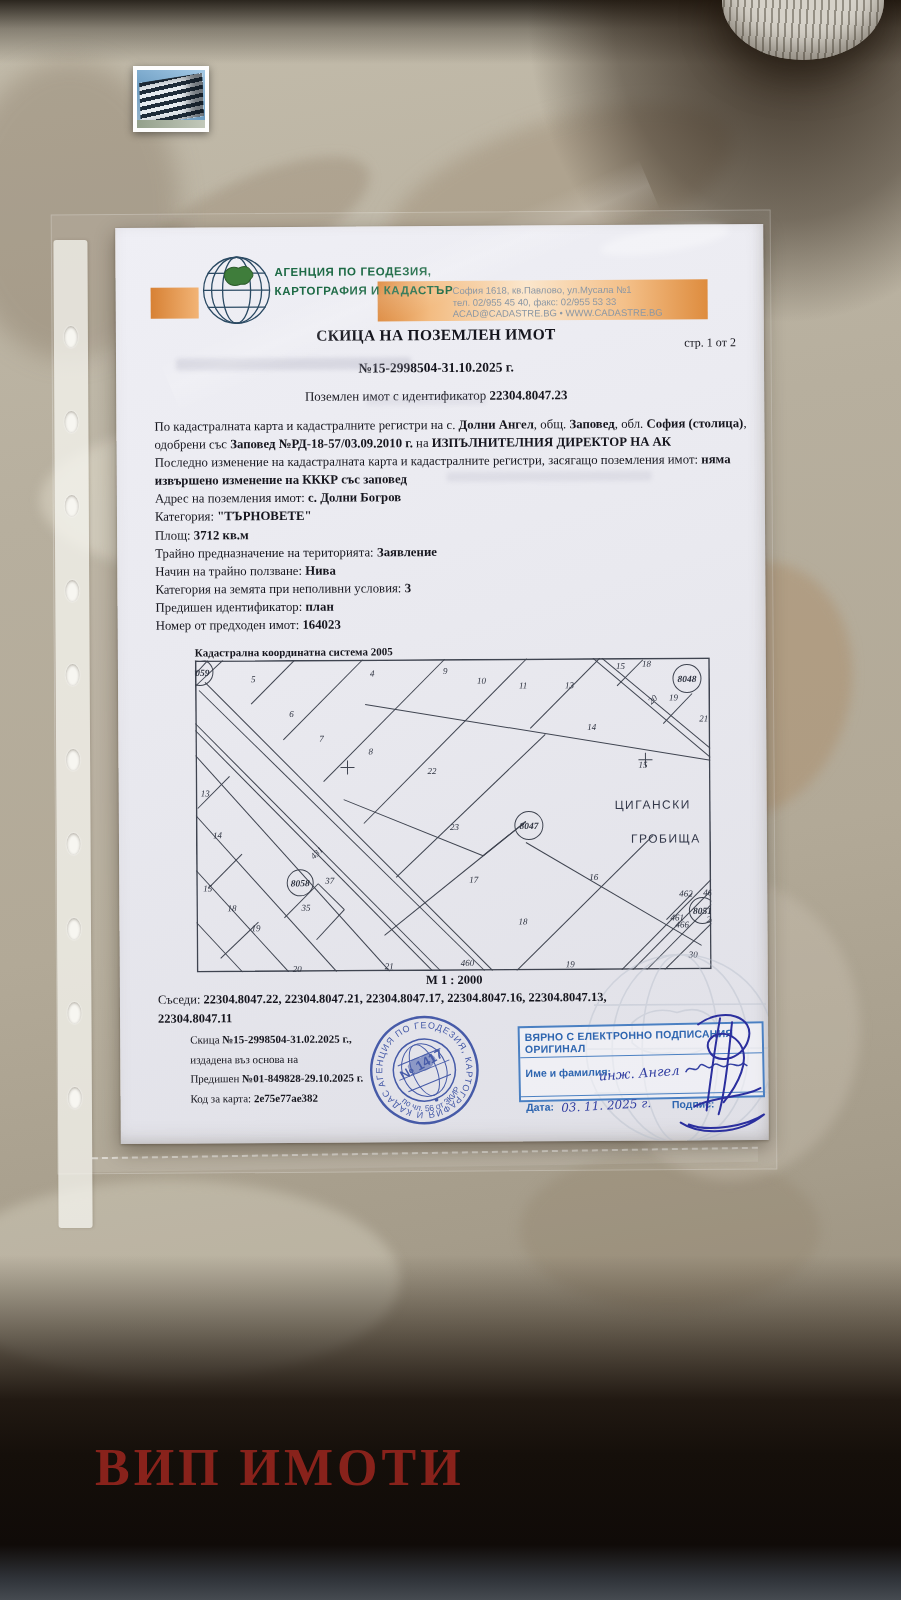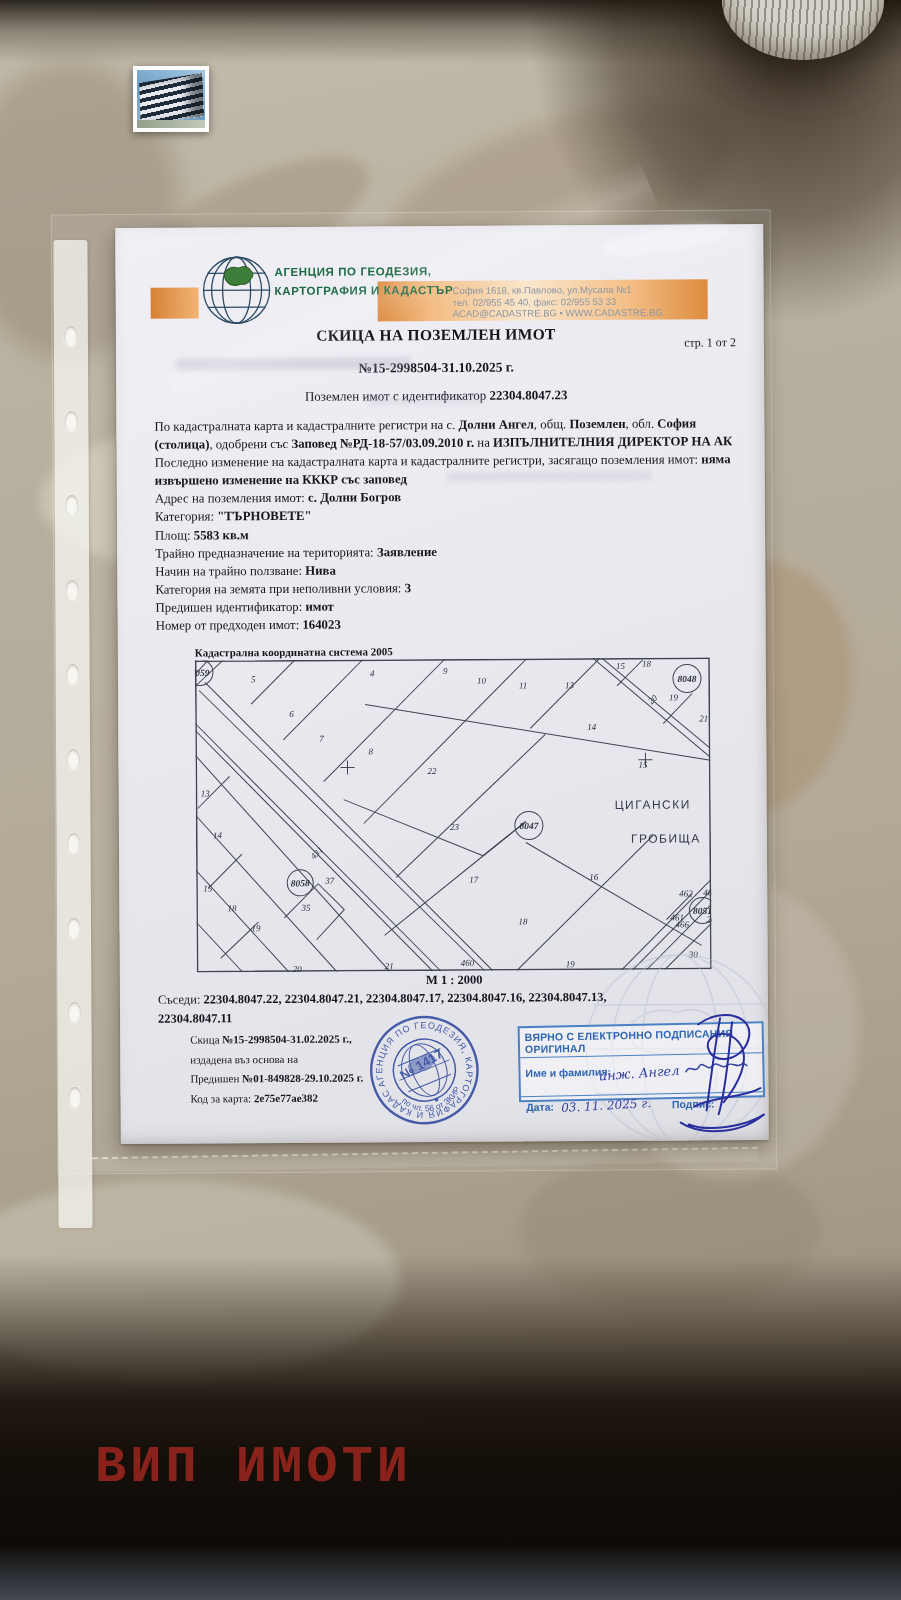--- a/index.html
+++ b/index.html
@@ -20,21 +20,21 @@
   .scratch{left:292px;top:498px;width:26px;height:4px;background:rgba(250,248,240,.8);border-radius:2px;transform:rotate(24deg);filter:blur(.5px);}
   
   .shadow-top{left:0;top:0;width:901px;height:64px;background:linear-gradient(180deg,rgba(22,17,11,.88) 0%,rgba(22,17,11,.35) 45%,rgba(22,17,11,0) 100%);}
   .shadow-tr{right:0;top:0;width:520px;height:640px;
      background:radial-gradient(ellipse 360px 430px at 78% 2%,rgba(34,23,13,.88) 0%,rgba(34,23,13,.45) 48%,rgba(34,23,13,0) 72%);}
   .grey-roll{left:722px;top:-58px;width:162px;height:118px;border-radius:50%;
      background:repeating-linear-gradient(94deg,#d6d2c9 0 5px,#948f84 5px 7px);
      box-shadow:0 16px 38px rgba(25,16,8,.6), inset 0 -12px 22px rgba(60,50,40,.45);}
   .shadow-bottom{left:0;top:1255px;width:901px;height:345px;
      background:linear-gradient(180deg,rgba(32,23,14,0) 0%,rgba(32,23,14,.5) 22%,rgba(24,16,10,.93) 42%,#150f0a 58%,#100b08 84%,#30343a 94%,#464b51 100%);}
-  .wm{left:95px;top:1438px;font-family:Liberation Mono, monospace;font-size:52px;font-weight:700;
+  .wm{left:95px;top:1438px;font-family:Liberation Serif, serif;font-size:52px;font-weight:700;
       letter-spacing:4px;color:#8f241c;opacity:.95;}
   
   .thumb{left:133px;top:66px;width:68px;height:58px;background:#fdfdfd;padding:4px;box-shadow:0 2px 8px rgba(0,0,0,.45);}
   .thumb-inner{position:relative;width:100%;height:100%;overflow:hidden;background:linear-gradient(205deg,#a3c9e6 0%,#6d9dc2 55%,#9db8cd 100%);}
   .bldg{position:absolute;left:4%;top:14%;width:92%;height:74%;
         background:repeating-linear-gradient(176deg,#1f2d3a 0 4px,#e6ebef 4px 8px);
         transform:skewY(-7deg) rotate(-2deg);box-shadow:inset -14px 0 10px rgba(15,22,30,.55);}
   .ground{position:absolute;left:0;bottom:0;width:100%;height:14%;background:linear-gradient(90deg,#93a08b,#c2c8ba);}
   
   .sleeve{left:54px;top:212px;width:718px;height:958px;transform:rotate(-.4deg);
@@ -173,29 +173,29 @@
     <div class="abs t2">№15-2998504-31.10.2025 г.</div>
     <div class="abs t3">
       <span>Поземлен имот с идентификатор </span><span class="b">22304.8047.23</span>
     </div>
 
     <div class="abs smudge" style="left:60px;top:131px;width:235px;height:12px;opacity:.30;"></div>
     <div class="abs smudge" style="left:330px;top:246px;width:205px;height:10px;opacity:.20;"></div>
     <div class="abs smudge" style="left:250px;top:170px;width:120px;height:9px;opacity:.16;"></div>
 
     <div class="abs docbody" id="doc-body">
-        <p><span>По кадастралната карта и кадастралните регистри на с. </span><span class="b">Долни Ангел</span><span>, общ. </span><span class="b">Поземлен</span><span>, обл. </span><span class="b">София (столица)</span><span>, одобрени със </span><span class="b">Заповед №РД-18-57/03.09.2010 г.</span><span> на </span><span class="b">ИЗПЪЛНИТЕЛНИЯ ДИРЕКТОР НА АК</span></p>
+        <p><span>По кадастралната карта и кадастралните регистри на с. </span><span class="b">Долни Ангел</span><span>, общ. </span><span class="b">Заповед</span><span>, обл. </span><span class="b">София (столица)</span><span>, одобрени със </span><span class="b">Заповед №РД-18-57/03.09.2010 г.</span><span> на </span><span class="b">ИЗПЪЛНИТЕЛНИЯ ДИРЕКТОР НА АК</span></p>
         <p><span>Последно изменение на кадастралната карта и кадастралните регистри, засягащо поземления имот: </span><span class="b">няма извършено изменение на КККР със заповед</span></p>
         <p><span>Адрес на поземления имот: </span><span class="b">с. Долни Богров</span></p>
         <p><span>Категория: </span><span class="b">"ТЪРНОВЕТЕ"</span></p>
-        <p><span>Площ: </span><span class="b">5583 кв.м</span></p>
+        <p><span>Площ: </span><span class="b">3712 кв.м</span></p>
         <p><span>Трайно предназначение на територията: </span><span class="b">Заявление</span></p>
         <p><span>Начин на трайно ползване: </span><span class="b">Нива</span></p>
         <p><span>Категория на земята при неполивни условия: </span><span class="b">3</span></p>
-        <p><span>Предишен идентификатор: </span><span class="b">имот</span></p>
+        <p><span>Предишен идентификатор: </span><span class="b">план</span></p>
         <p><span>Номер от предходен имот: </span><span class="b">164023</span></p>
       </div>
 
     <div class="abs mapcap">Кадастрална координатна система 2005</div>
     <div class="abs mapbox">
       <svg id="map-svg" width="515" height="312" viewBox="0 0 515 312">
         <rect x="0.8" y="0.8" width="513.4" height="310.4" class="mapline bd"></rect>
         <g class="mapline">
 
           <line x1="0" y1="70" x2="236" y2="312"></line>

